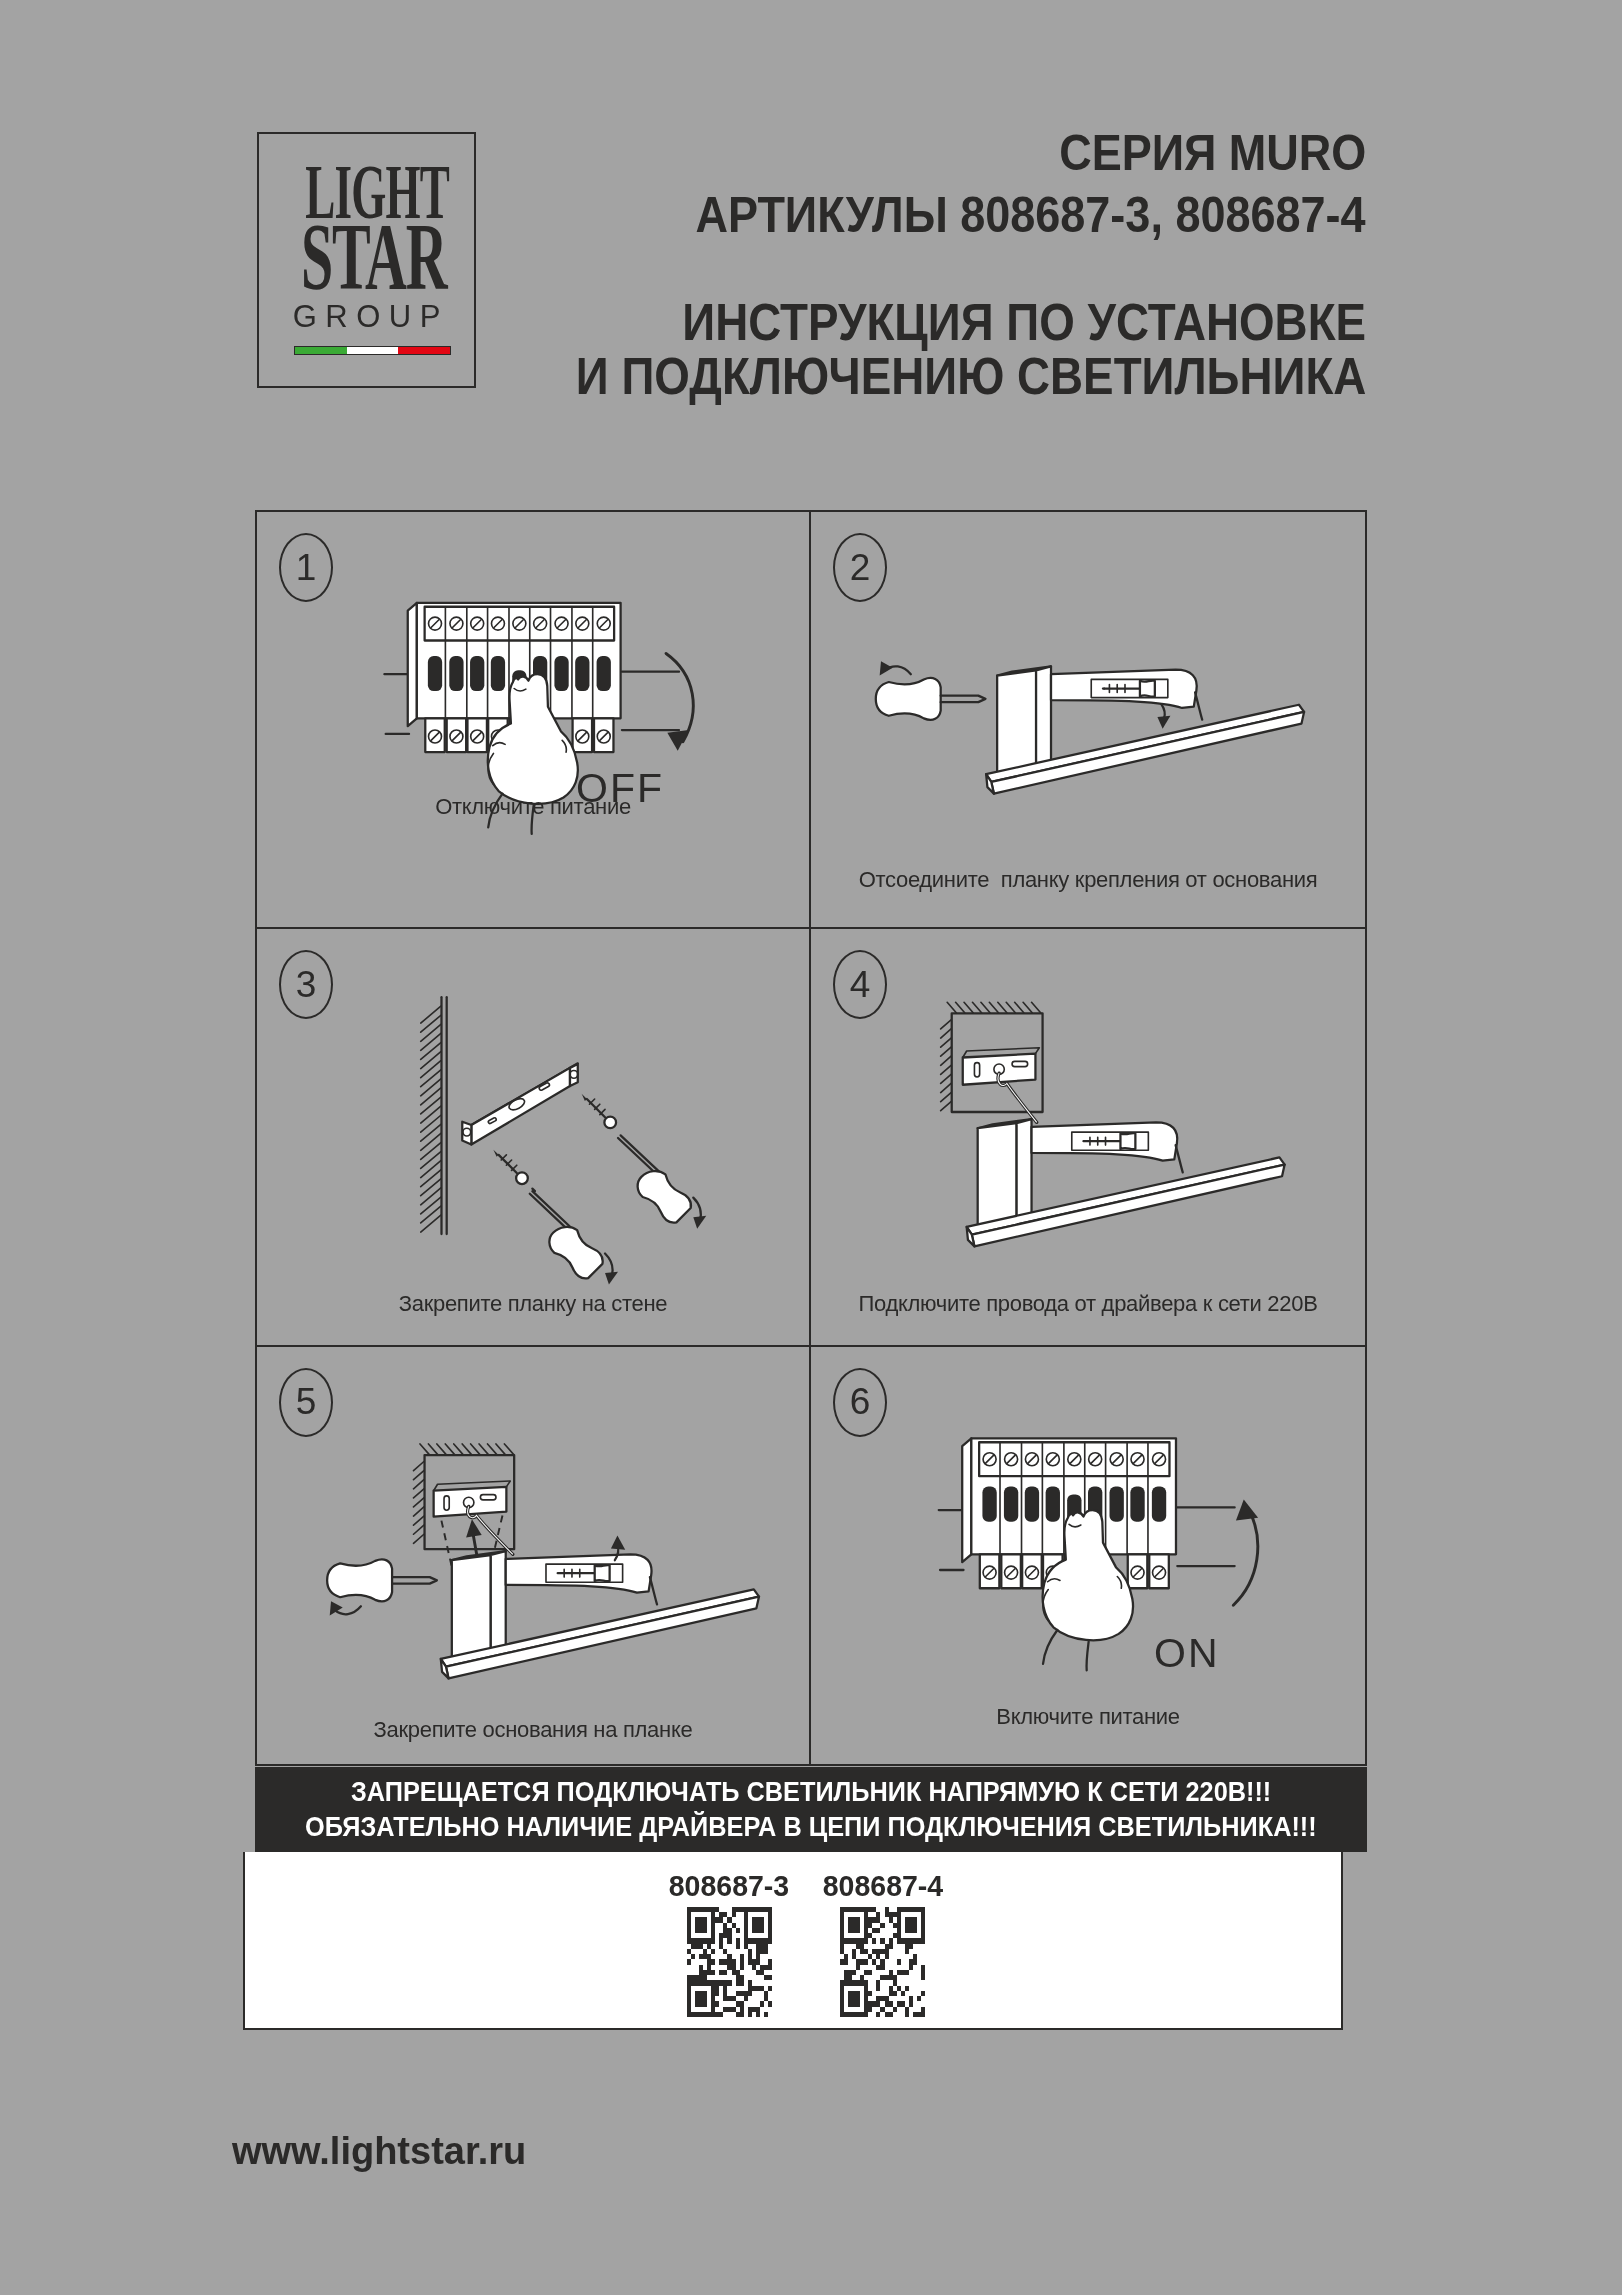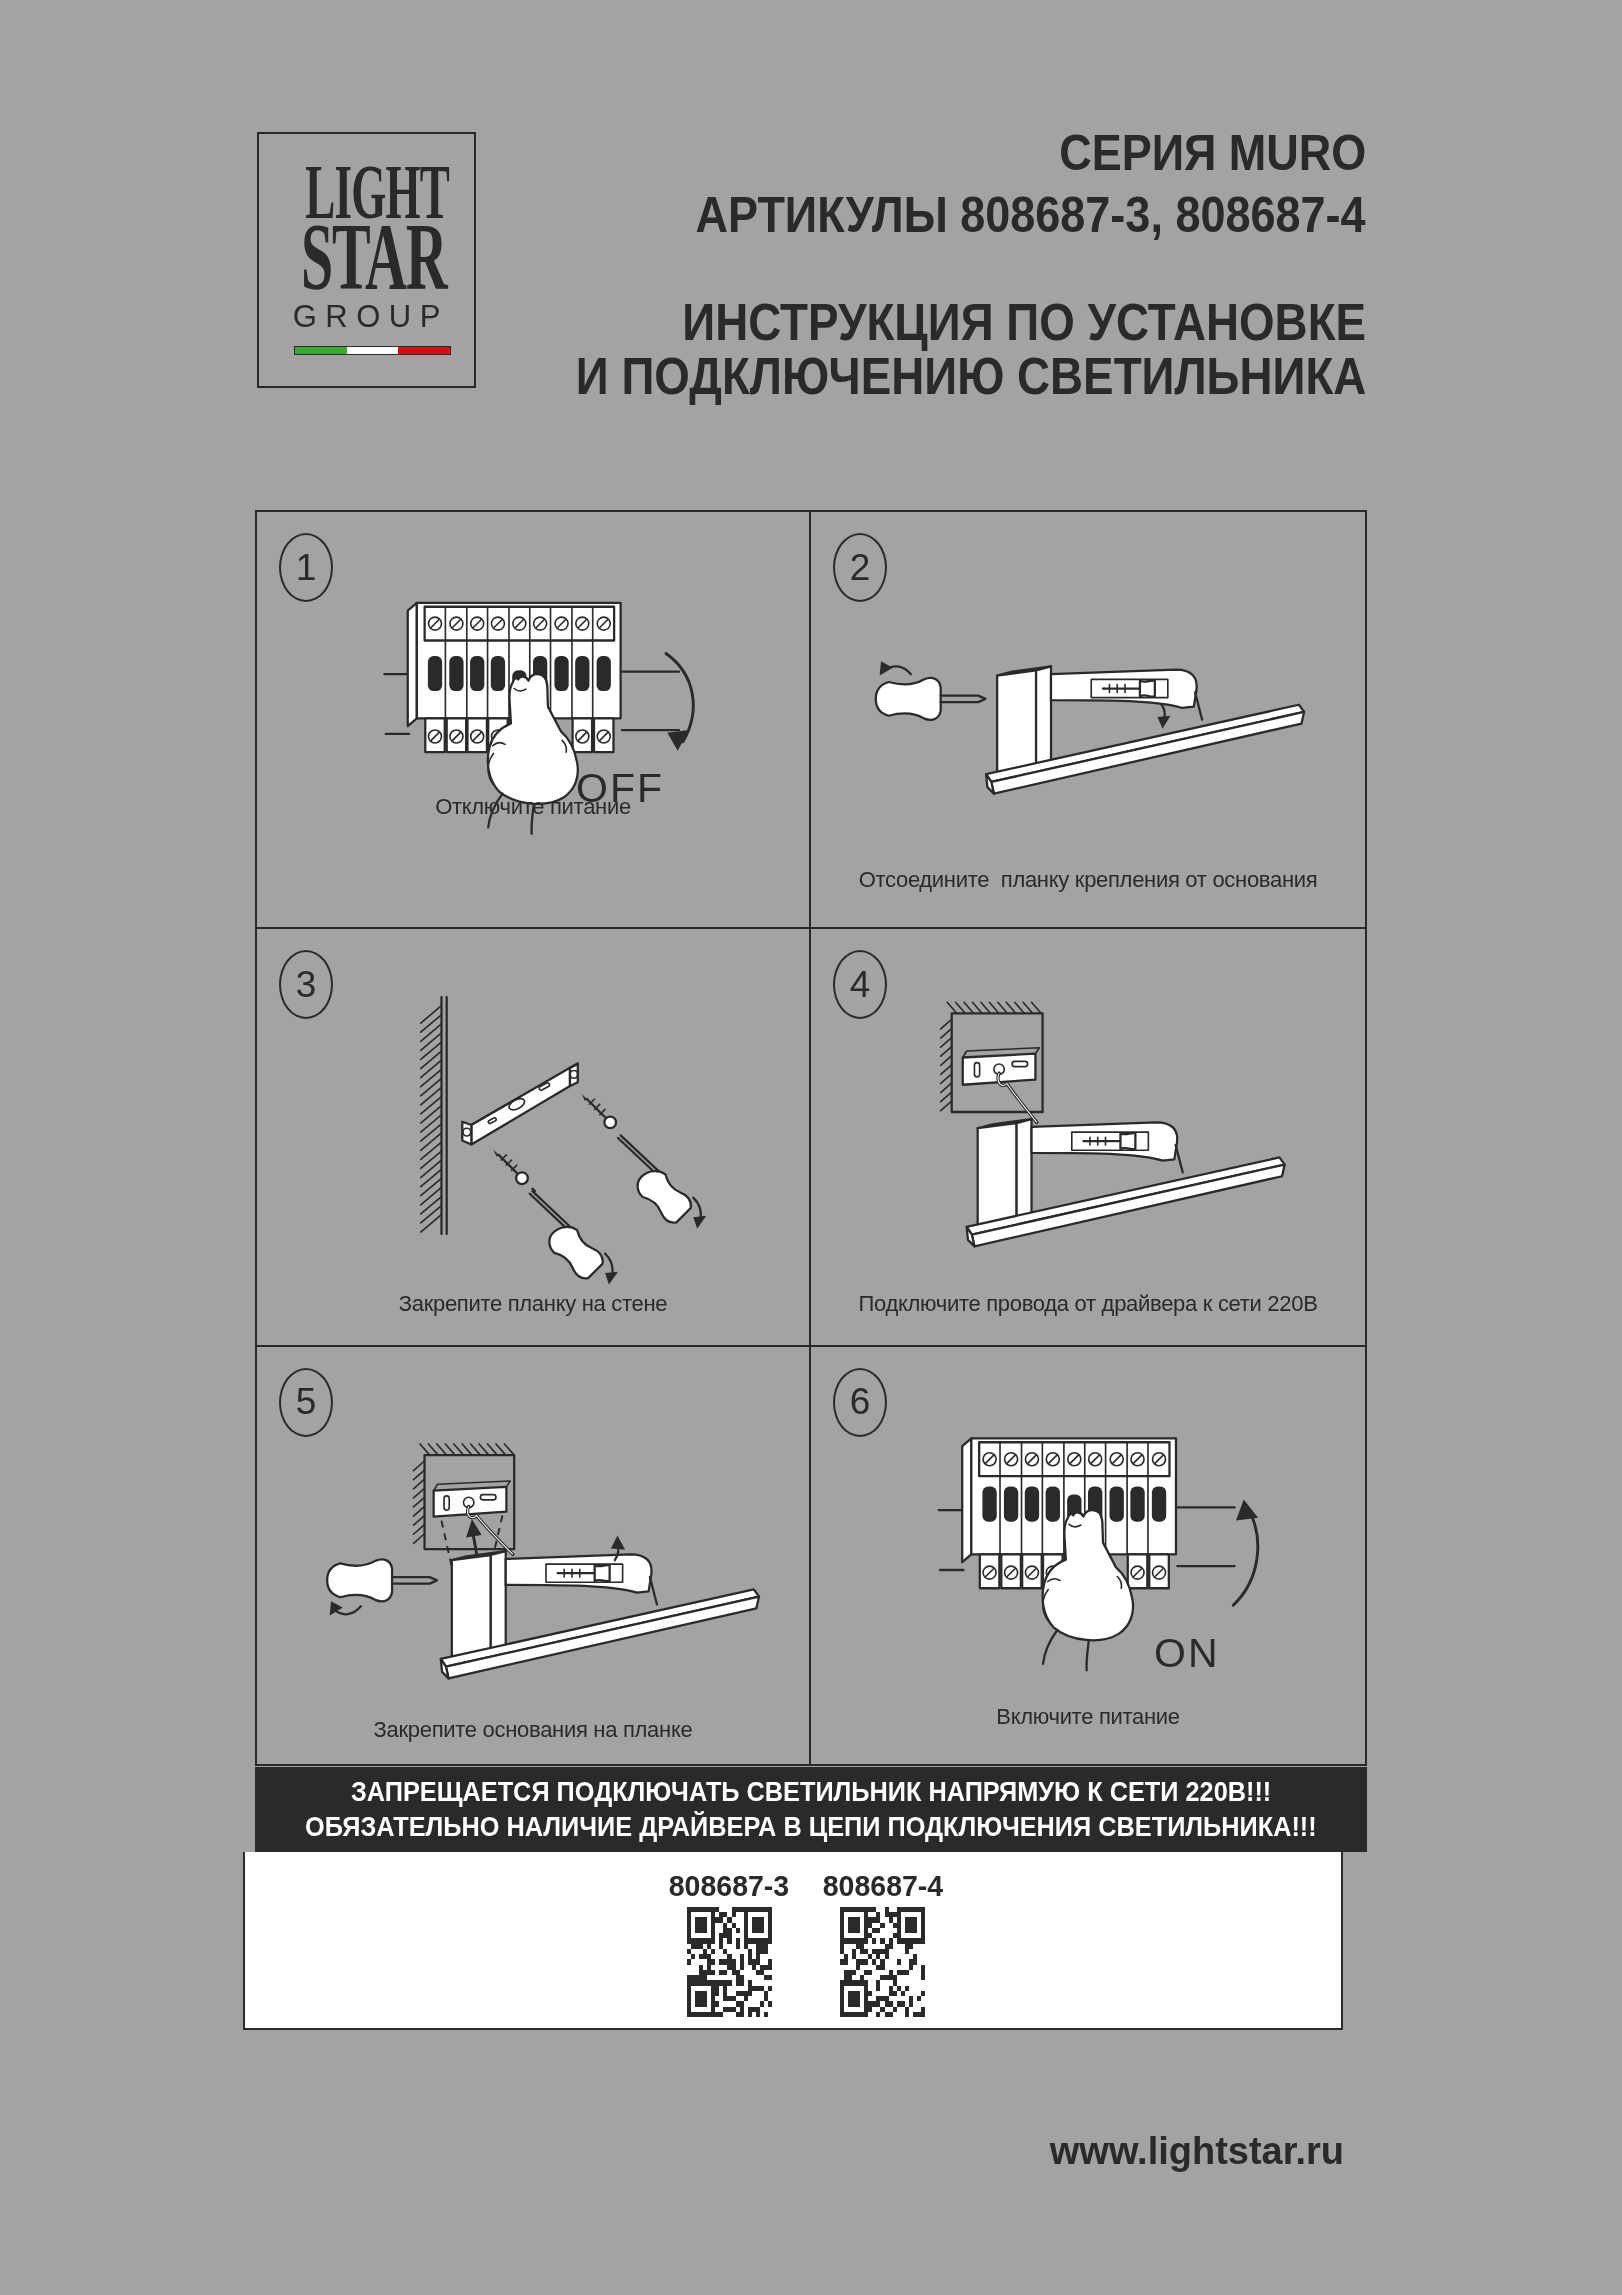--- a/index.html
+++ b/index.html
@@ -73,21 +73,21 @@
     position: absolute; left: 243px; top: 1852px; width: 1100px; height: 178px;
     border: 2px solid #2b2a29; border-top: none; background: #fff;
   }
   .qr-label { position: absolute; top: 17px; width: 170px; text-align: center; font-size: 30px; font-weight: bold; transform: scaleX(0.95); }
   #qr-label-1 { left: 399px; } #qr-label-2 { left: 553px; }
   .qr-svg { position: absolute; top: 55px; width: 85px; height: 110px; }
   #qr-1 { left: 442px; } #qr-2 { left: 595px; }
   
   #footer {
     position: absolute; left: 232px; width: 1112px; top: 2130px;
-    text-align: right; font-size: 38px; font-weight: bold; color: #2b2a29;
+    text-align: left; font-size: 38px; font-weight: bold; color: #2b2a29;
   }
   
   .ln  { fill: none; stroke: #2b2a29; stroke-width: 3.5; stroke-linecap: round; stroke-linejoin: round; }
   .lnt { fill: none; stroke: #2b2a29; stroke-width: 2.5; stroke-linecap: round; stroke-linejoin: round; }
   .wf  { fill: #ffffff; stroke: #2b2a29; stroke-width: 3.5; stroke-linejoin: round; }
   .bk  { fill: #2b2a29; stroke: none; }
   .dash { fill:none; stroke:#2b2a29; stroke-width:3; stroke-dasharray: 11 9; }
 </style>
 </head>
 <body>

